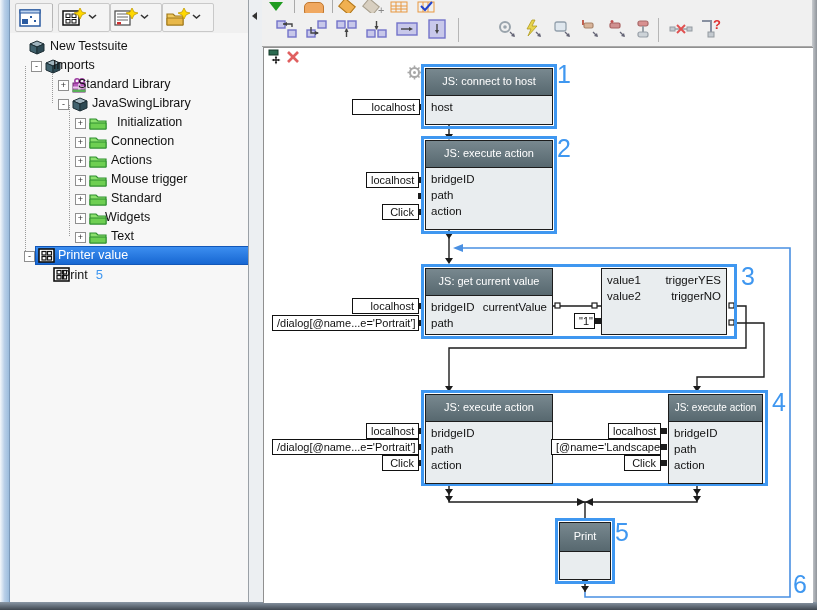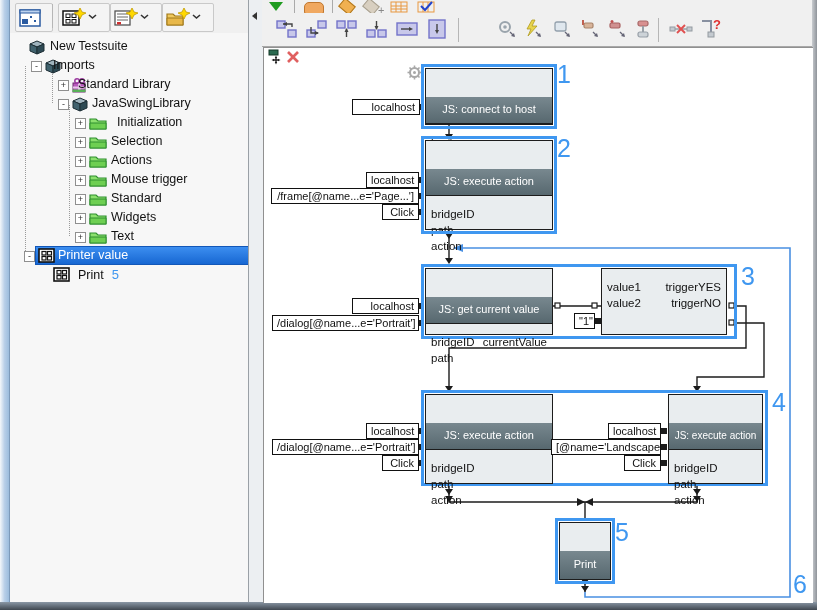--- a/index.html
+++ b/index.html
@@ -27,22 +27,22 @@
   #top-row1{left:262px;top:0;width:550px;height:13px;background:#f0f0f0;border-bottom:1px solid #c8c8c8;overflow:hidden;}
   #top-row2{left:262px;top:13px;width:550px;height:33px;background:#f0f0f0;border-bottom:1px solid #a8a8a8;}
   .icon-btn{position:absolute;top:3px;width:26px;height:26px;display:flex;align-items:center;justify-content:center;}
   
   #canvas{left:263px;top:47px;width:549px;height:555px;background:#ffffff;border-left:1px solid #909090;border-top:1px solid #909090;}
   .node{position:absolute;background:#e9edef;border:1.5px solid #1c1c1c;box-sizing:border-box;}
   .sel{outline:3px solid #3f97f0;outline-offset:1px;}
   .group{position:absolute;border:3px solid #3f97f0;box-sizing:border-box;}
   .nhead{height:26px;line-height:25px;text-align:center;color:#fff;font-size:11px;
          background:linear-gradient(#78888f,#57686f);border-bottom:1.5px solid #1c1c1c;
-         overflow:hidden;white-space:nowrap;margin-top:28px;}
-  .nbody{padding-top:10px;}
+         overflow:hidden;white-space:nowrap;}
+  .nbody{padding-top:3px;}
   .nrow{height:16px;line-height:16px;padding:0 5px;font-size:11.5px;display:flex;justify-content:space-between;white-space:nowrap;}
   .pbox{position:absolute;height:16px;line-height:15px;background:#fff;border:1.2px solid #111;box-sizing:border-box;
         font-size:11px;text-align:right;padding:0 4px;white-space:nowrap;overflow:hidden;}
   .marker{position:absolute;color:#3f97f0;font-size:25px;line-height:25px;}
   svg{display:block;}
 </style>
 </head>
 <body>
 
 <div id="app">
@@ -155,21 +155,21 @@
       <path d="M1,8 L17,8 L17,14 L1,14 Z" fill="#6ecf52" stroke="#2f8f2f" stroke-width="1"></path>
     </svg>
     <span class="tlabel" style="left:107px">Initialization</span>
   </div>
   <div class="trow" style="top:132px">
     <span class="exp" style="left:65px">+</span>
     <svg class="ticon" style="left:79px" width="18" height="15" viewBox="0 0 18 15">
       <path d="M1,4 L7,4 L9,6 L17,6 L17,14 L1,14 Z" fill="#8ce06e" stroke="#2f8f2f" stroke-width="1.2"></path>
       <path d="M1,8 L17,8 L17,14 L1,14 Z" fill="#6ecf52" stroke="#2f8f2f" stroke-width="1"></path>
     </svg>
-    <span class="tlabel" style="left:101px">Selection</span>
+    <span class="tlabel" style="left:101px">Connection</span>
   </div>
   <div class="trow" style="top:151px">
     <span class="exp" style="left:65px">+</span>
     <svg class="ticon" style="left:79px" width="18" height="15" viewBox="0 0 18 15">
       <path d="M1,4 L7,4 L9,6 L17,6 L17,14 L1,14 Z" fill="#8ce06e" stroke="#2f8f2f" stroke-width="1.2"></path>
       <path d="M1,8 L17,8 L17,14 L1,14 Z" fill="#6ecf52" stroke="#2f8f2f" stroke-width="1"></path>
     </svg>
     <span class="tlabel" style="left:101px">Actions</span>
   </div>
   <div class="trow" style="top:170px">
@@ -187,21 +187,21 @@
       <path d="M1,8 L17,8 L17,14 L1,14 Z" fill="#6ecf52" stroke="#2f8f2f" stroke-width="1"></path>
     </svg>
     <span class="tlabel" style="left:101px">Standard</span>
   </div>
   <div class="trow" style="top:208px">
     <span class="exp" style="left:65px">+</span>
     <svg class="ticon" style="left:79px" width="18" height="15" viewBox="0 0 18 15">
       <path d="M1,4 L7,4 L9,6 L17,6 L17,14 L1,14 Z" fill="#8ce06e" stroke="#2f8f2f" stroke-width="1.2"></path>
       <path d="M1,8 L17,8 L17,14 L1,14 Z" fill="#6ecf52" stroke="#2f8f2f" stroke-width="1"></path>
     </svg>
-    <span class="tlabel" style="left:101px">Widgets</span>
+    <span class="tlabel" style="left:95px">Widgets</span>
   </div>
   <div class="trow" style="top:227px">
     <span class="exp" style="left:65px">+</span>
     <svg class="ticon" style="left:79px" width="18" height="15" viewBox="0 0 18 15">
       <path d="M1,4 L7,4 L9,6 L17,6 L17,14 L1,14 Z" fill="#8ce06e" stroke="#2f8f2f" stroke-width="1.2"></path>
       <path d="M1,8 L17,8 L17,14 L1,14 Z" fill="#6ecf52" stroke="#2f8f2f" stroke-width="1"></path>
     </svg>
     <span class="tlabel" style="left:101px">Text</span>
   </div>
 
@@ -219,21 +219,21 @@
   </div>
 
   <div class="trow" style="top:265px">
     <svg class="ticon" style="left:43px" width="17" height="15" viewBox="0 0 17 15">
       <rect x="1" y="1" width="15" height="13" fill="#fff" stroke="#111" stroke-width="1.6"></rect>
       <rect x="4" y="3.5" width="4" height="3.5" fill="#fff" stroke="#111" stroke-width="1.2"></rect>
       <rect x="9.5" y="3.5" width="4" height="3.5" fill="#fff" stroke="#111" stroke-width="1.2"></rect>
       <rect x="4" y="8.5" width="4" height="3.5" fill="#fff" stroke="#111" stroke-width="1.2"></rect>
       <rect x="9.5" y="8.5" width="4" height="3.5" fill="#fff" stroke="#111" stroke-width="1.2"></rect>
     </svg>
-    <span class="tlabel" style="left:68px"><span>Print</span><span class="suffix">5</span></span>
+    <span class="tlabel" style="left:52px"><span>Print</span><span class="suffix">5</span></span>
   </div>
 
   <div class="abs" style="left:248px;top:0;width:14px;height:602px;background:#eceff2;border-left:1px solid #9aa0a6;border-right:1px solid #b9bfc5;">
     <div style="position:absolute;left:3px;top:12px;width:0;height:0;border-top:4px solid transparent;border-bottom:4px solid transparent;border-right:5px solid #333;"></div>
   </div>
 
   <div class="abs" id="top-row1">
     <div style="position:absolute;left:7px;top:2px;width:0;height:0;border-left:7px solid transparent;border-right:7px solid transparent;border-top:9px solid #1f9b1f;"></div>
     <div style="position:absolute;left:32px;top:0;width:1px;height:13px;background:#aaa"></div>
     <div style="position:absolute;left:42px;top:2px;width:18px;height:10px;background:#f0a860;border-radius:5px 5px 2px 2px;border:1px solid #c07830"></div>
@@ -541,21 +541,20 @@
     </div>
   </div>
 
   <div class="node sel" style="left:559px;top:522px;width:52px;height:58px">
     <div class="nhead" style="height:28px;line-height:27px">Print</div>
   </div>
 
   <div class="pbox" style="left:352px;top:99px;width:68px">localhost</div>
 
   <div class="pbox" style="left:366px;top:172px;width:53px">localhost</div>
-  <div class="pbox" style="left:271px;top:188px;width:148px">/frame[@name...e='Page...']</div>
   <div class="pbox" style="left:382px;top:204px;width:37px">Click</div>
 
   <div class="pbox" style="left:352px;top:298px;width:67px">localhost</div>
   <div class="pbox" style="left:272px;top:315px;width:147px">/dialog[@name...e='Portrait']</div>
   <div class="pbox" style="left:574px;top:313px;width:21px">"1"</div>
 
   <div class="pbox" style="left:366px;top:423px;width:53px">localhost</div>
   <div class="pbox" style="left:272px;top:439px;width:147px">/dialog[@name...e='Portrait']</div>
   <div class="pbox" style="left:382px;top:455px;width:37px">Click</div>
 

